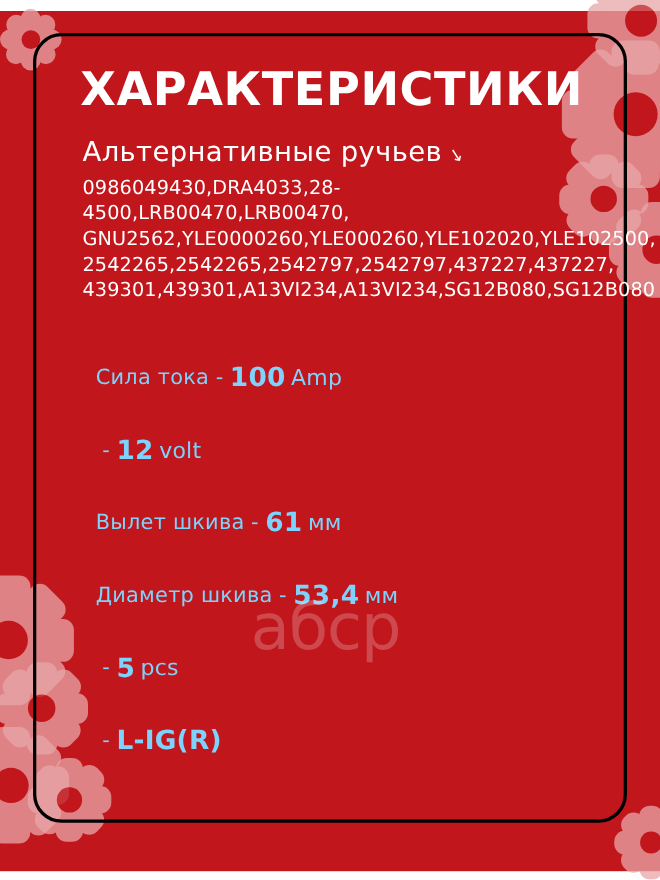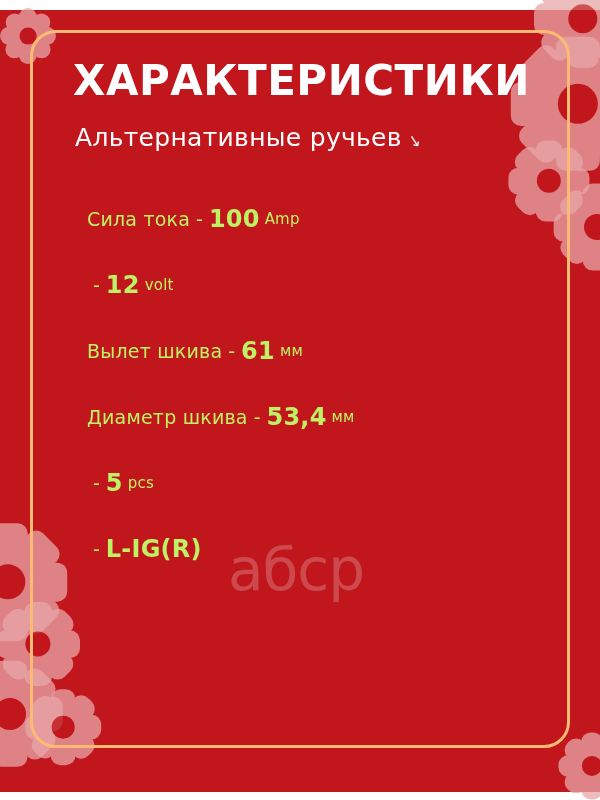--- a/index.html
+++ b/index.html
@@ -113,21 +113,21 @@
     left: 0; bottom: 0; width: 600px; height: 8px;
     background: #ffffff;
   }
 
   #card {
     position: absolute;
     left: 30px;
     top: 30px;
     width: 540px;
     height: 718px;
-    border: 3px solid #fdba74;
+    border: 3px solid #000000;
     border-radius: 26px;
     box-sizing: border-box;
     padding: 22px 24px 0 24px;
     z-index: 5;
   }
 
   .title {
     color: #ffffff;
     font-weight: bold;
     font-size: 42px;
@@ -163,40 +163,40 @@
 
   .spec-list {
     margin: 34px 0 0 0;
     padding: 0;
     list-style: none;
   }
   .spec-row {
     margin: 0 0 0 30px;
     padding: 0;
     height: 66px;
-    color: #bef264;
+    color: #7dd3fc;
     display: flex;
     align-items: center;
     white-space: nowrap;
   }
   .spec-label {
     font-size: 19px;
     letter-spacing: 0.2px;
   }
   .spec-dash {
     font-size: 19px;
     margin: 0 6px;
   }
   .spec-value {
     font-size: 24px;
     font-weight: bold;
     letter-spacing: 0.2px;
   }
   .spec-unit {
-    font-size: 15px;
+    font-size: 20px;
     margin-left: 5px;
     letter-spacing: 0.2px;
   }
 
   
   #watermark {
     position: absolute;
     left: 228px;
     top: 536px;
     font-size: 58px;
@@ -278,20 +278,24 @@
     </div>
 
   <div id="card">
 
     <div class="title">ХАРАКТЕРИСТИКИ</div>
 
     <div class="subtitle">
       <span>Альтернативные ручьев</span><span class="arrow">↘</span>
     </div>
 
+    <div class="alt-numbers">0986049430,DRA4033,28-4500,LRB00470,LRB00470,
+GNU2562,YLE0000260,YLE000260,YLE102020,YLE102500,
+2542265,2542265,2542797,2542797,437227,437227,
+439301,439301,A13VI234,A13VI234,SG12B080,SG12B080</div>
 
     <ul class="spec-list">
       <li class="spec-row">
         <span class="spec-label">Сила тока</span>
         <span class="spec-dash">-</span>
         <span class="spec-value">100</span>
         <span class="spec-unit">Amp</span>
       </li>
       <li class="spec-row">
         <span class="spec-dash">-</span>

